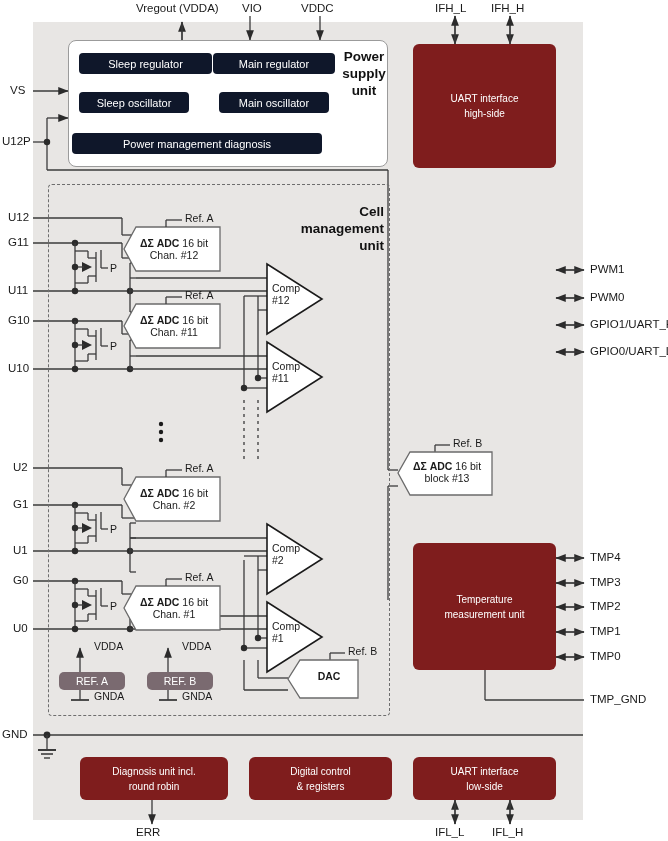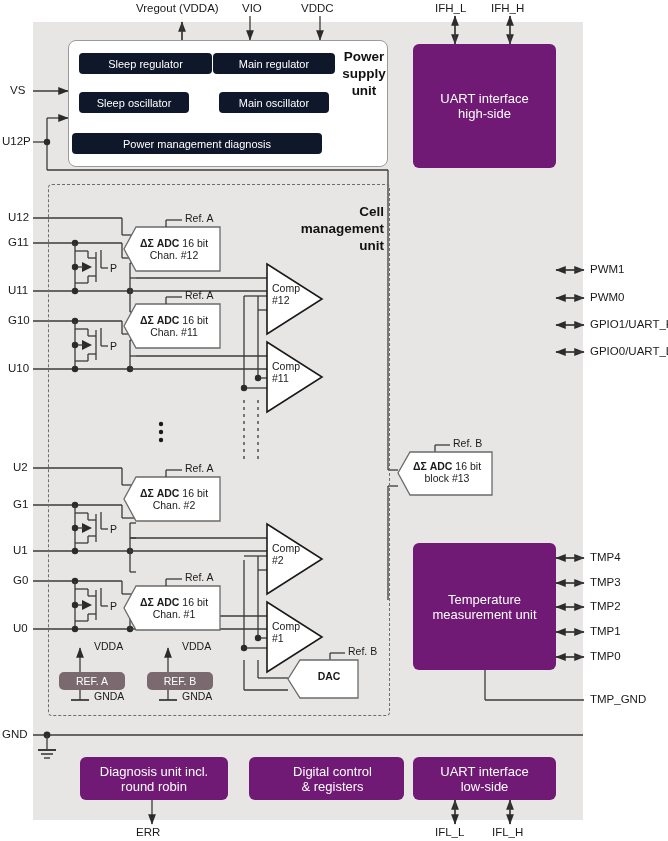--- a/index.html
+++ b/index.html
@@ -2,22 +2,22 @@
 <html><head>
 <meta charset="utf-8">
 <style>
   html,body{margin:0;padding:0;background:#ffffff;}
   body{font-family:"Liberation Sans", sans-serif;}
   #root{position:relative;width:668px;height:841px;background:#ffffff;overflow:hidden;}
   .abs{position:absolute;}
   
   #chip-body{left:33px;top:22px;width:550px;height:798px;background:#e8e6e4;}
   
-  .blue-block{background:#701a75;border-radius:6px;color:#ffffff;display:flex;align-items:center;
-              justify-content:center;text-align:center;font-size:13px;line-height:15px;}
+  .blue-block{background:#7f1d1d;border-radius:6px;color:#ffffff;display:flex;align-items:center;
+              justify-content:center;text-align:center;font-size:10px;line-height:15px;}
   .blue-pill{background:#0f172a;border-radius:4px;color:#ffffff;display:flex;align-items:center;
              justify-content:center;text-align:center;font-size:11px;}
   .ref-pill{background:#7a6a70;border-radius:5px;color:#ffffff;display:flex;align-items:center;
             justify-content:center;font-size:10.5px;}
   .white-box{background:#ffffff;border:1px solid #9b9b9b;border-radius:8px;}
   .dashed-box{border:1.4px dashed #6e6e6e;background:transparent;border-radius:4px;}
   .lbl{font-size:11.5px;color:#1a1a1a;white-space:nowrap;}
   .lbl-b{font-size:13.5px;color:#111;font-weight:bold;white-space:nowrap;line-height:17px;}
   .small{font-size:10.5px;color:#1a1a1a;white-space:nowrap;}
   svg{display:block;}
@@ -405,21 +405,21 @@
       <div>low-side</div>
     </div>
   </div>
 
   <div class="abs blue-block" style="left:80px;top:757px;width:148px;height:43px;">
     <div>
       <div>Diagnosis unit incl.</div>
       <div>round robin</div>
     </div>
   </div>
-  <div class="abs blue-block" style="left:249px;top:757px;width:143px;height:43px;padding-left:12px;">
+  <div class="abs blue-block" style="left:249px;top:757px;width:143px;height:43px;">
     <div>
       <div>Digital control</div>
       <div>&amp; registers</div>
     </div>
   </div>
 
   <div class="abs lbl" style="left:136px;top:2px;">Vregout (VDDA)</div>
   <div class="abs lbl" style="left:236px;top:2px;margin-left:6px;">VIO</div>
   <div class="abs lbl" style="left:301px;top:2px;">VDDC</div>
   <div class="abs lbl" style="left:435px;top:2px;">IFH_L</div>

